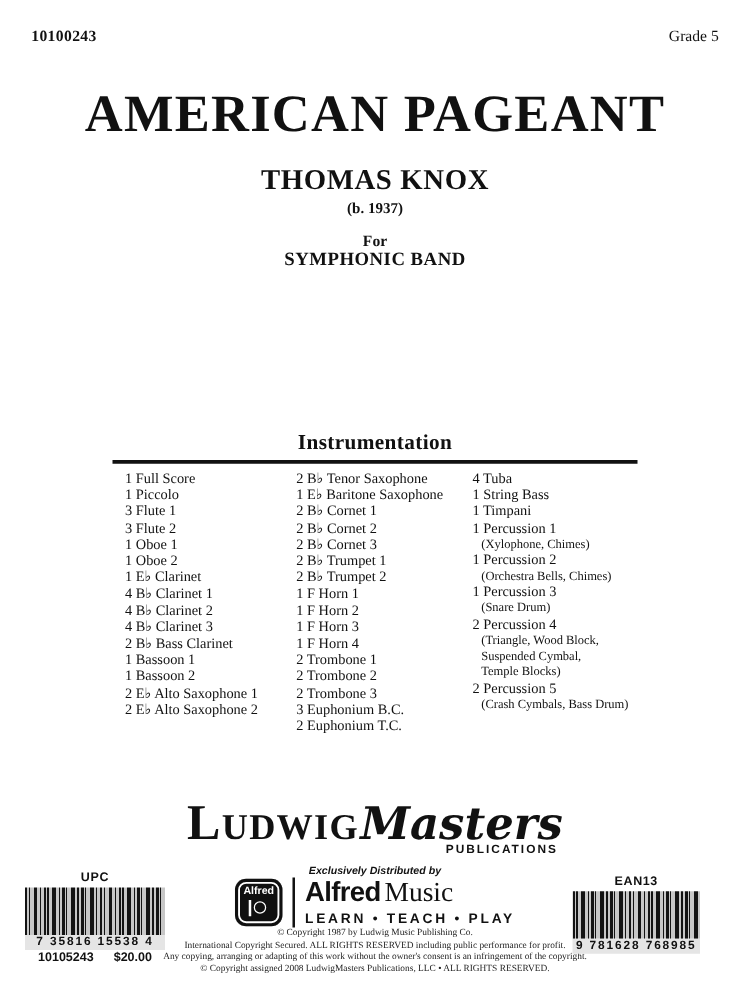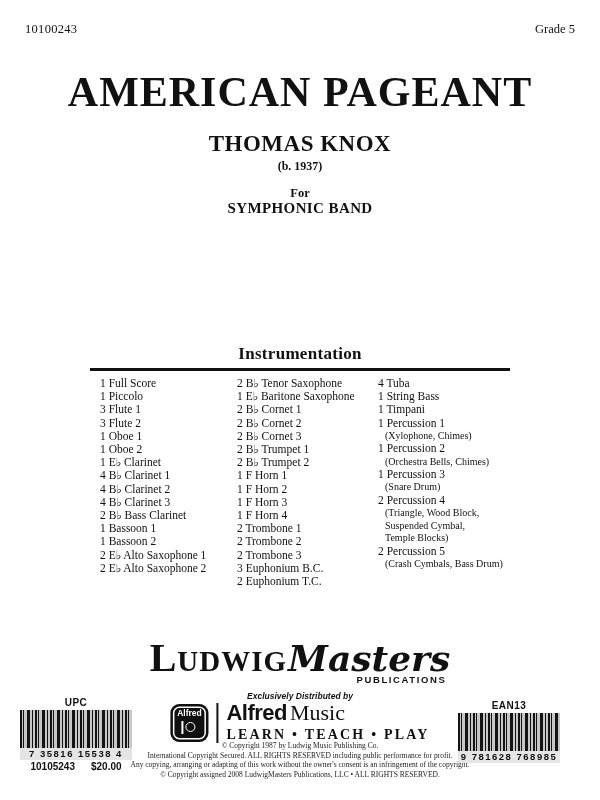--- a/index.html
+++ b/index.html
@@ -2,21 +2,21 @@
 <html><head>
 <meta charset="utf-8">
 <style>
   html,body{margin:0;padding:0;background:#fff;}
   .page{
     position:relative;width:600px;height:800px;background:#fff;overflow:hidden;
     font-family:"Liberation Serif","DejaVu Serif",serif;color:#111;
   }
   
   .hdr{position:absolute;top:22px;left:25px;right:25px;display:flex;justify-content:space-between;font-size:12.5px;}
-  .hdr .cat{font-weight:400;letter-spacing:.3px;}
+  .hdr .cat{font-weight:700;letter-spacing:.3px;}
   
   .title{position:absolute;top:68px;left:0;right:0;margin:0;text-align:center;font-size:42px;font-weight:700;letter-spacing:1px;}
   .composer{position:absolute;top:131px;left:0;right:0;text-align:center;font-size:23px;font-weight:700;letter-spacing:.5px;}
   .dates{position:absolute;top:159px;left:0;right:0;text-align:center;font-size:12px;font-weight:600;}
   .for-label{position:absolute;top:186px;left:0;right:0;text-align:center;font-size:12.5px;font-weight:600;}
   .ensemble{position:absolute;top:200px;left:0;right:0;text-align:center;font-size:15px;font-weight:600;letter-spacing:.4px;}
   
   .inst-heading{position:absolute;top:344px;left:0;right:0;text-align:center;font-size:17px;font-weight:700;letter-spacing:.3px;}
   .inst-rule{position:absolute;top:368px;left:90px;width:420px;height:2.5px;background:#111;}
   .inst-cols{position:absolute;top:377px;left:100px;width:420px;display:flex;}
@@ -38,21 +38,21 @@
   .alfred-row{position:absolute;top:702px;left:50%;transform:translateX(-50%);display:flex;align-items:center;gap:8px;}
   .alfred-badge{width:38px;height:38px;background:#101010;border-radius:9px;box-shadow:inset 0 0 0 2.5px #101010, inset 0 0 0 4px #fff;display:flex;flex-direction:column;align-items:center;justify-content:flex-start;padding-top:5px;box-sizing:border-box;}
   .badge-word{color:#fff;font-family:"Liberation Sans","DejaVu Sans",sans-serif;font-size:8.5px;font-weight:700;line-height:9px;}
   .badge-mark{position:relative;width:16px;height:15px;margin-top:2px;}
   .badge-mark::before{content:"";position:absolute;left:0;top:1px;width:2px;height:13px;background:#fff;}
   .badge-mark::after{content:"";position:absolute;left:4px;top:2px;width:10px;height:10px;border:1.8px solid #fff;border-radius:50%;box-sizing:border-box;}
   .alfred-sep{width:2px;height:40px;background:#111;}
   .alfred-name{white-space:nowrap;line-height:22px;}
   .alfred-bold{font-family:"Liberation Sans","DejaVu Sans",sans-serif;font-weight:700;font-size:22px;letter-spacing:-.5px;}
   .alfred-serif{font-family:"Liberation Serif","DejaVu Serif",serif;font-size:22px;margin-left:3px;}
-  .alfred-tagline{font-family:Liberation Serif, serif;font-size:14px;font-weight:700;letter-spacing:2.2px;margin-top:1px;text-align:center;}
+  .alfred-tagline{font-family:Liberation Sans, sans-serif;font-size:11px;font-weight:700;letter-spacing:2.2px;margin-top:1px;text-align:center;}
   
   .copyright{position:absolute;top:741px;left:120px;width:360px;text-align:center;font-size:7.5px;line-height:9.5px;color:#222;}
   
   .barcode{position:absolute;font-family:"Liberation Sans","DejaVu Sans",sans-serif;text-align:center;}
   .barcode.upc{top:697px;left:20px;width:112px;}
   .barcode.ean{top:700px;left:458px;width:102px;}
   .bc-label{font-size:10px;font-weight:600;letter-spacing:.5px;margin-bottom:2px;}
   .bc-bars{height:38px;background:repeating-linear-gradient(90deg,
       #141414 0px,#141414 2px,
       #c7c7c7 2px,#c7c7c7 3px,

